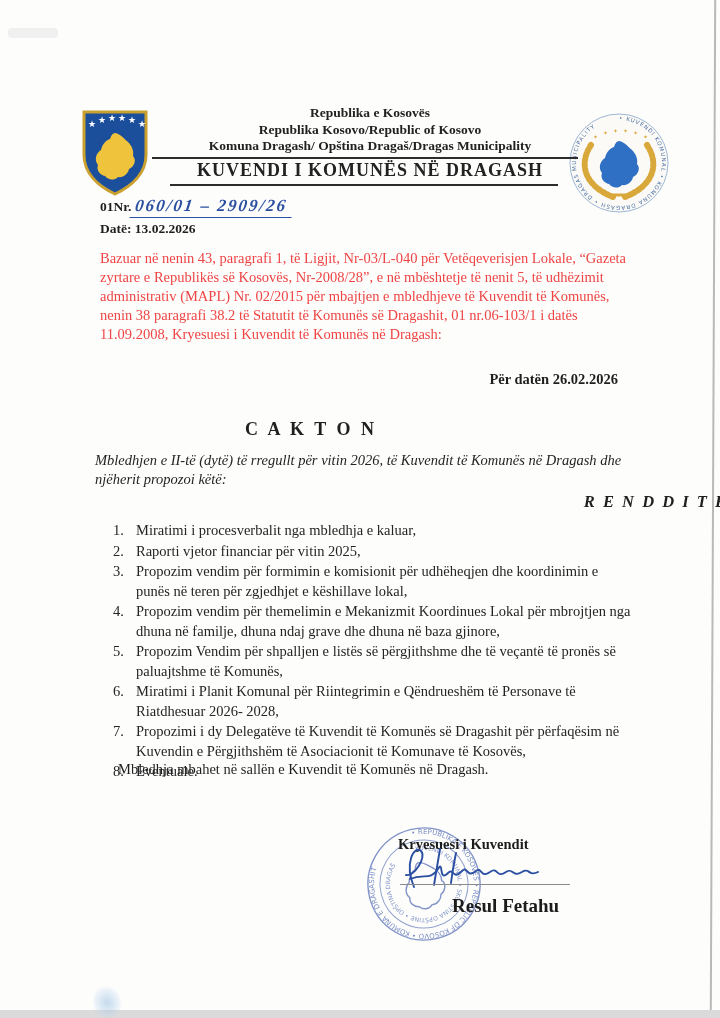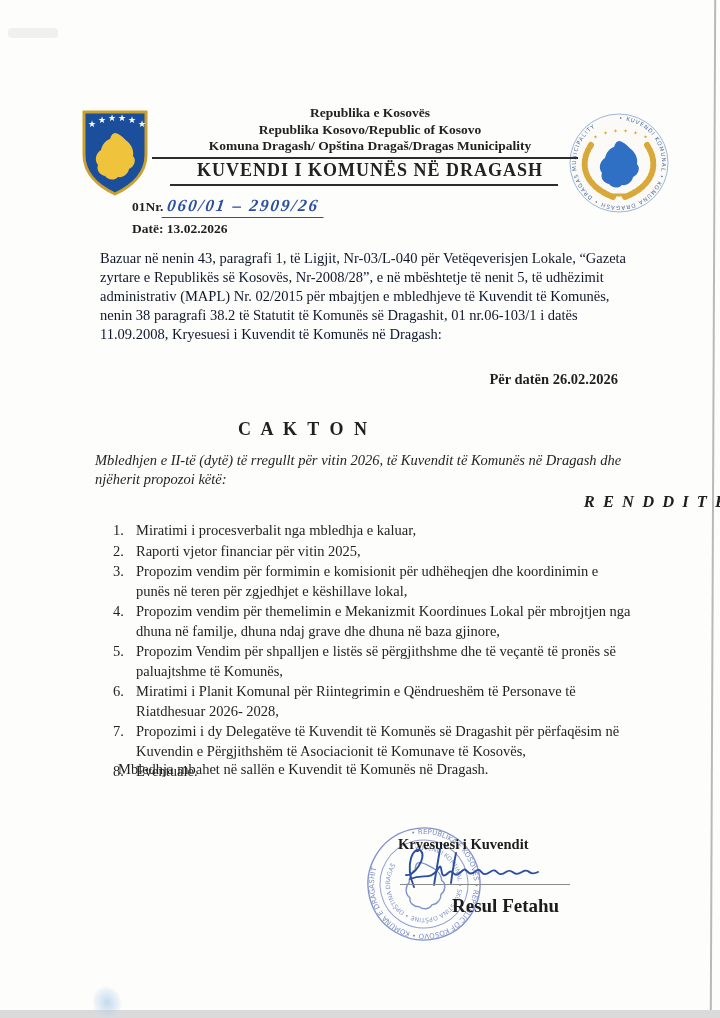--- a/index.html
+++ b/index.html
@@ -19,31 +19,31 @@
   
   .coat-of-arms{position:absolute;left:80px;top:109px;width:70px;height:88px;}
   .seal{position:absolute;left:567px;top:111px;width:104px;height:104px;}
   .header-center{position:absolute;left:155px;top:105px;width:430px;text-align:center;}
   .h-line{font-weight:bold;font-size:13.5px;line-height:16.5px;color:#222;}
   .rule-a{position:absolute;left:152px;top:157px;width:426px;height:2px;background:#2d2d2d;}
   .org-title{position:absolute;left:155px;top:160px;width:430px;text-align:center;
     font-weight:bold;font-size:18px;letter-spacing:1px;color:#222;}
   .rule-b{position:absolute;left:170px;top:184px;width:388px;height:2px;background:#2d2d2d;}
   
-  .ref-block{position:absolute;left:100px;top:196px;font-size:13.5px;font-weight:bold;margin-left:32px;}
+  .ref-block{position:absolute;left:100px;top:196px;font-size:13.5px;font-weight:bold;}
   .ref-row{display:flex;align-items:baseline;}
   .ref-number{color:#2a4fa0;font-style:italic;font-size:17px;letter-spacing:2px;
     border-bottom:1.5px solid #2a4fa0;padding:0 6px 1px 4px;font-weight:bold;
     transform:skewX(-8deg);}
   .ref-date{margin-top:3px;}
   
-  .intro{position:absolute;left:100px;top:249px;width:530px;font-size:14.5px;line-height:19px;color:#0f172a;}
+  .intro{position:absolute;left:100px;top:249px;width:530px;font-size:14.5px;line-height:19px;color:#ef4444;}
   .session{position:absolute;left:380px;top:370px;width:238px;text-align:right;font-weight:bold;font-size:14.5px;line-height:19px;}
   .session sup{font-size:9px;text-decoration:underline;}
-  .cakton{position:absolute;left:0;top:419px;width:608px;text-align:center;font-weight:bold;font-size:18px;letter-spacing:3px;}
+  .cakton{position:absolute;left:0;top:419px;width:608px;text-align:center;font-weight:bold;font-size:18px;letter-spacing:3px;padding-left:7px;}
   .decision{position:absolute;left:95px;top:451px;width:548px;font-style:italic;font-size:14.5px;line-height:19px;color:#242424;}
   .rend-dite{position:absolute;left:8px;top:492px;width:720px;text-align:right;font-weight:bold;font-style:italic;font-size:16.5px;letter-spacing:2px;}
   
   .agenda{position:absolute;left:113px;top:521px;width:518px;font-size:14.5px;line-height:19.5px;color:#242424;}
   .agenda-item{display:flex;margin-bottom:1px;}
   .agenda-num{width:23px;flex:0 0 23px;}
   .agenda-text{flex:1;}
   
   .closing{position:absolute;left:118px;top:761px;font-size:14.5px;}
   .attachment{position:absolute;left:95px;top:792px;font-style:italic;font-size:14.5px;}

